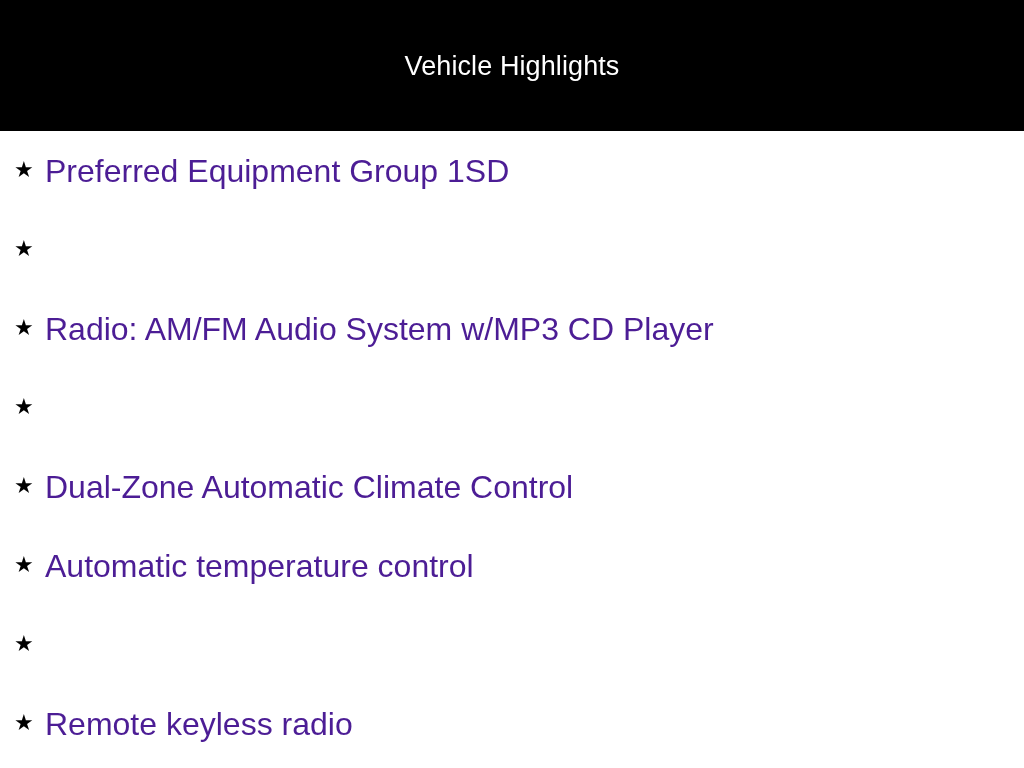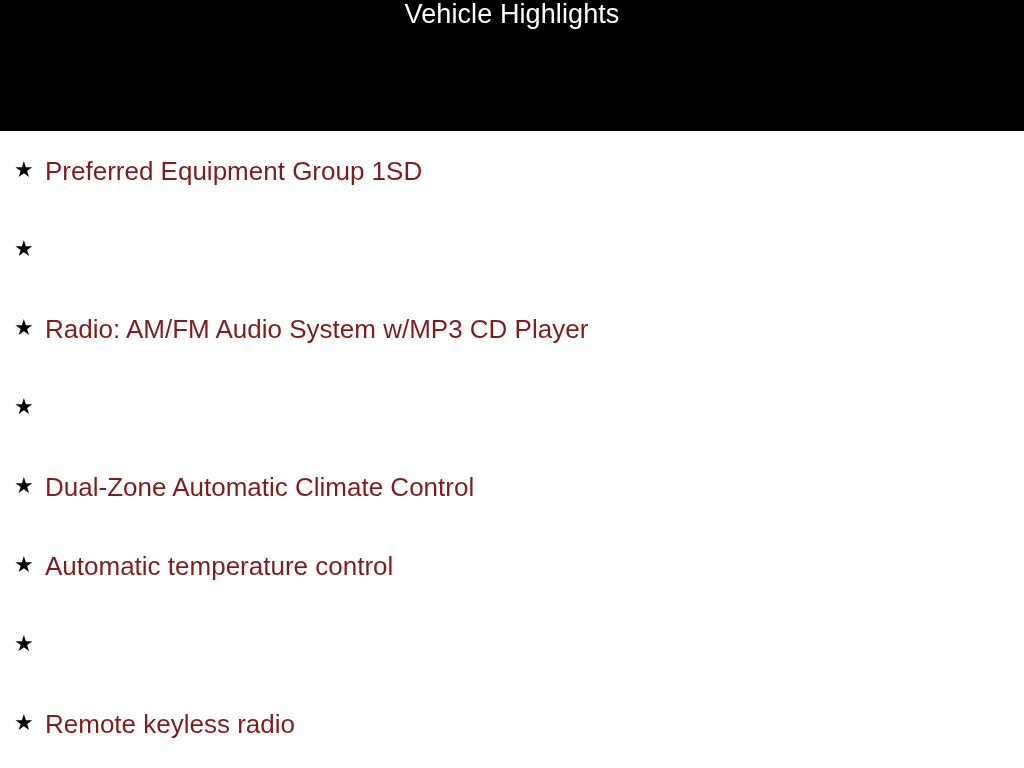--- a/index.html
+++ b/index.html
@@ -23,20 +23,21 @@
 
   
   .header-bar {
     position: absolute;
     top: 0;
     left: 0;
     width: 1024px;
     height: 131px;
     background: #000000;
     display: flex;
+    align-items: center;
     justify-content: center;
   }
 
   .header-title {
     color: #ffffff;
     font-family: "Liberation Sans", sans-serif;
     font-size: 27px;
     font-weight: 400;
     letter-spacing: 0.1px;
     line-height: 1;
@@ -74,23 +75,23 @@
     color: #000000;
     text-align: left;
     font-family: "DejaVu Sans", sans-serif;
     position: relative;
     top: -1px;
   }
 
   .highlight-label {
     flex: 0 0 auto;
     margin-left: 13px;
-    color: #7f1d1d;
+    color: #4c1d95;
     font-family: "Liberation Sans", sans-serif;
-    font-size: 26px;
+    font-size: 32px;
     font-weight: 400;
     line-height: 30px;
     white-space: nowrap;
   }
 </style>
 </head>
 <body>
 
 <div class="page">
 

